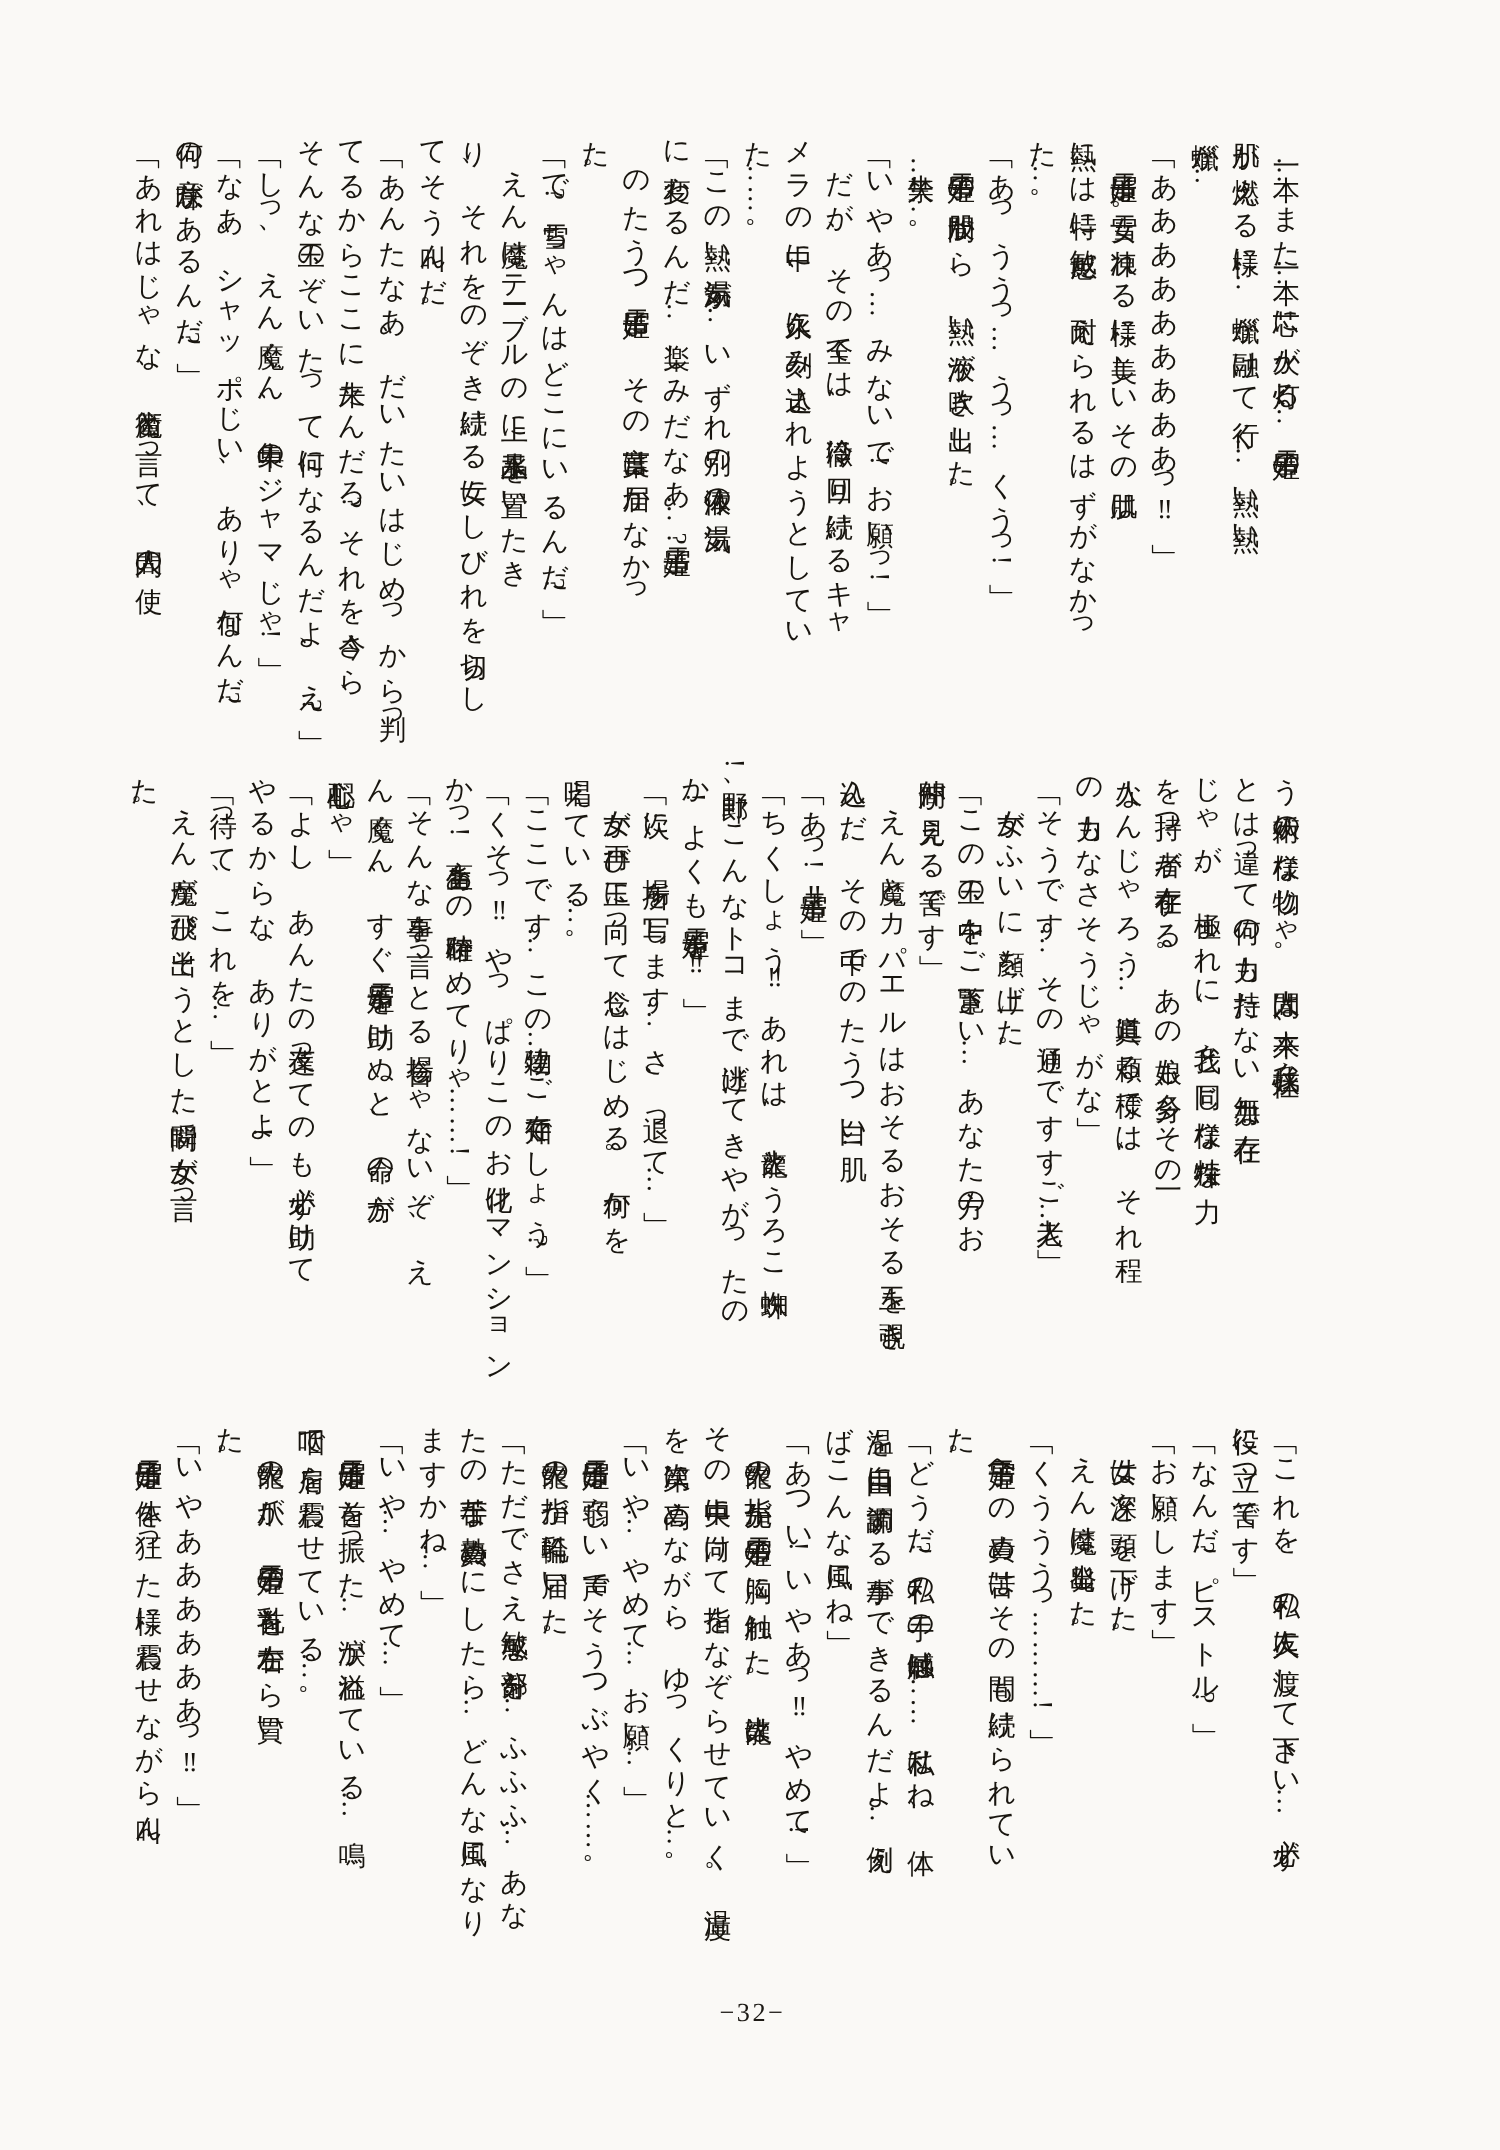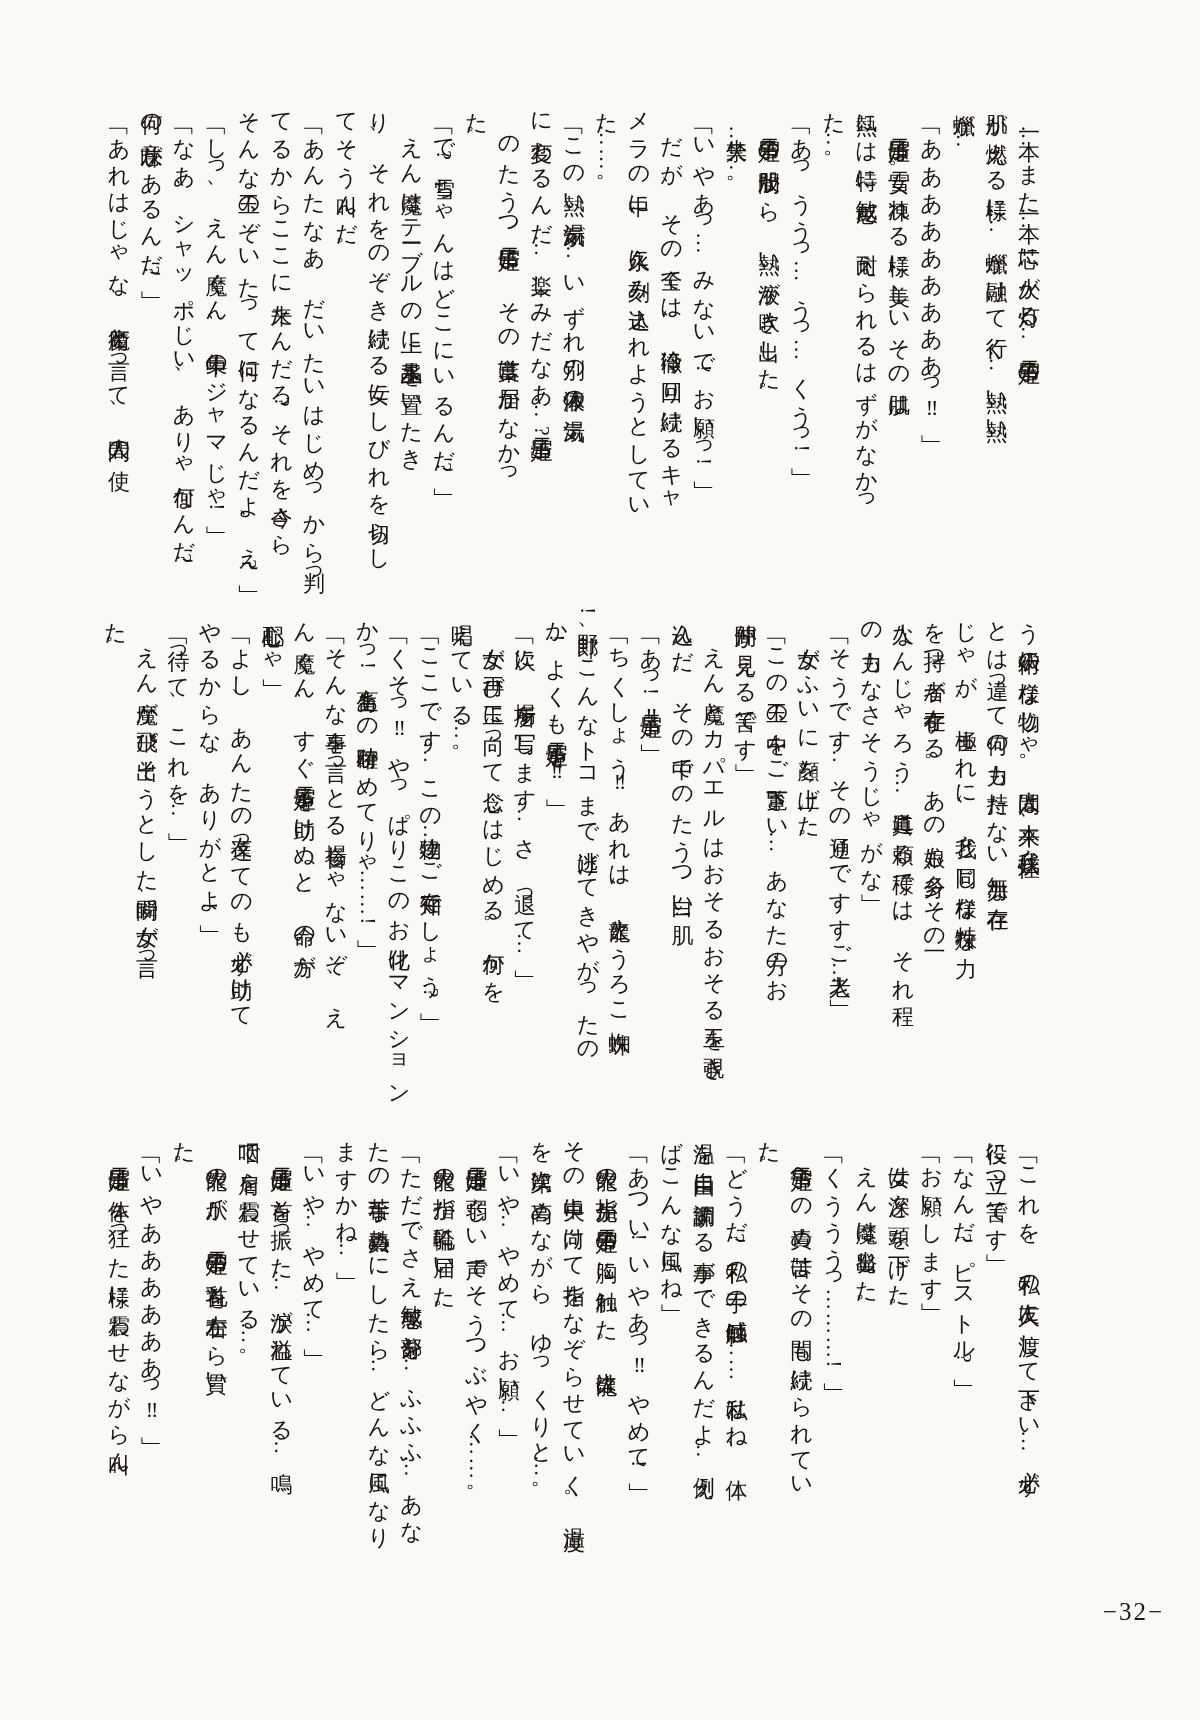--- a/index.html
+++ b/index.html
@@ -34,24 +34,25 @@
   .band-top    { top: 97px;   line-height: 32.5px; }
   .band-middle { top: 607px;  line-height: 31.5px; }
   .band-bottom { top: 1126px; line-height: 32.5px; }
   .col { display: block; }
   .col.indent { text-indent: 24px; }
   .page-number {
     position: absolute;
     top: 1598px;
     left: 0;
     width: 1164px;
-    text-align: right;
-    font-size: 25px;
+    text-align: center;
+    font-size: 21px;
     letter-spacing: 2px;
     color: #1c1914;
+    padding-left: 20px;
   }
 </style>
 </head>
 <body>
 
 <div class="page">
   <div class="band band-top">
       <div class="col indent">一本…また一本…芯に火が灯る…雪子姫の</div>
       <div class="col">肌が燃える様に…蠟が融けて行く…熱い熱い</div>
       <div class="col">蠟が…</div>

